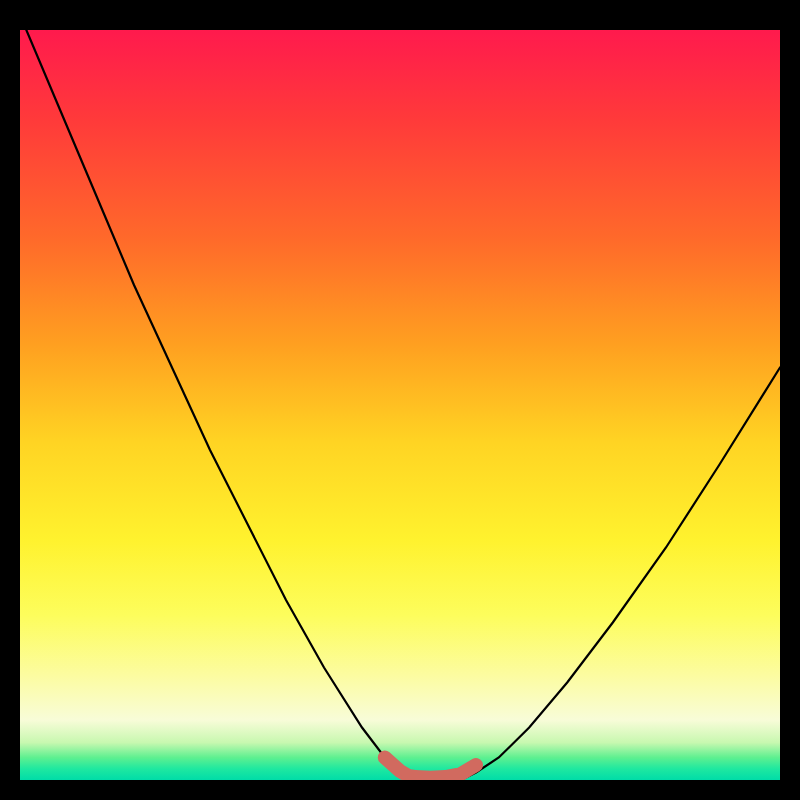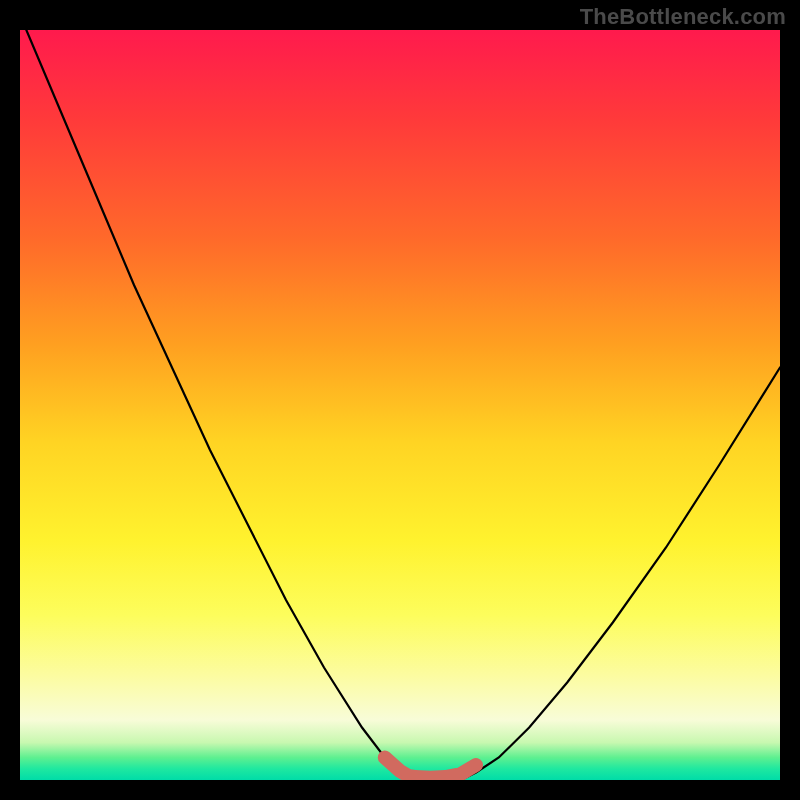--- a/index.html
+++ b/index.html
@@ -55,20 +55,19 @@
     left: 0;
     top: 0;
     width: 760px;
     height: 750px;
   }
 </style>
 </head>
 <body>
 
 <div class="frame">
-  <div class="watermark">TheBottleneck.com</div>
   <div class="plot">
     <svg class="curves" viewBox="0 0 760 750" preserveAspectRatio="none">
       <path d="M0.0 -15.0 L38.0 75.0 L76.0 165.0 L114.0 255.0 L152.0 337.5 L190.0 420.0 L228.0 495.0 L266.0 570.0 L304.0 637.5 L342.0 697.5 L364.8 727.5 L380.0 742.5 L402.8 750.0 L425.6 750.0 L440.8 750.0 L456.0 742.5 L478.8 727.5 L509.2 697.5 L547.2 652.5 L592.8 592.5 L646.0 517.5 L699.2 435.0 L760.0 337.5" id="curve-main" fill="none" stroke="#000" stroke-width="2.2" stroke-linecap="round"></path>
       <path d="M364.8 727.5 L380.0 741.0 L387.6 745.5 L395.2 747.0 L410.4 747.8 L425.6 747.0 L440.8 744.0 L456.0 735.0" id="curve-marker" fill="none" stroke="#d16a5f" stroke-width="14" stroke-linecap="round" stroke-linejoin="round"></path>
     </svg>
   </div>
 </div>
 
 </body></html>

